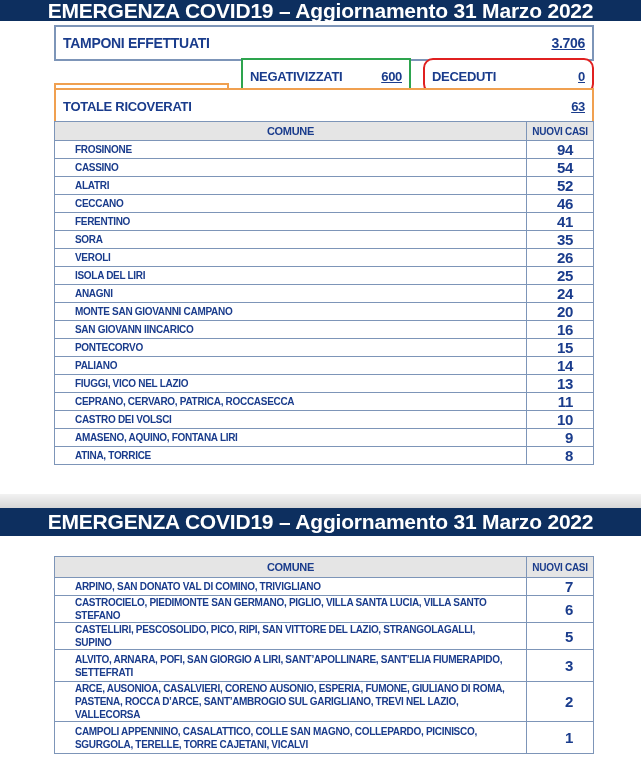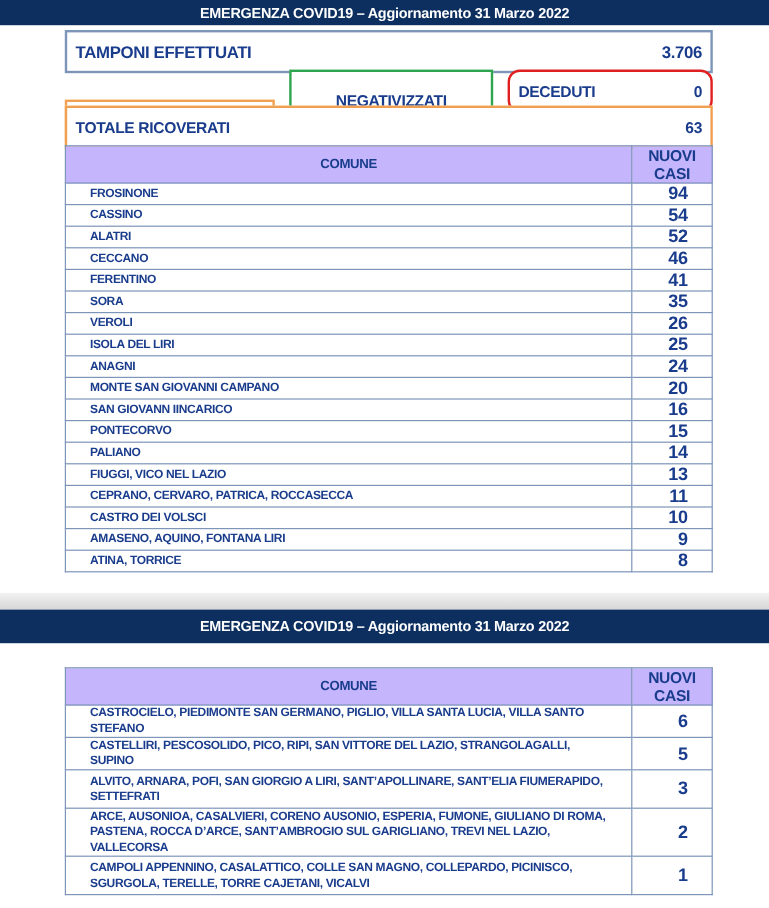--- a/index.html
+++ b/index.html
@@ -2,49 +2,49 @@
 <html><head>
 <meta charset="utf-8">
 <style>
   html, body { margin: 0; padding: 0; }
   body {
     width: 641px; height: 757px; background: #ffffff; position: relative; overflow: hidden;
     font-family: "Liberation Sans", sans-serif; color: #1f3b8a;
   }
   .banner {
     position: absolute; left: 0; width: 641px; background: #0d2f5f; color: #ffffff;
-    font-weight: bold; font-size: 12px; text-align: center; letter-spacing: -0.2px;
+    font-weight: bold; font-size: 21px; text-align: center; letter-spacing: -0.2px;
     display: flex; align-items: center; justify-content: center;
   }
   .banner.b1 { top: 0; height: 21px; }
   .banner.b2 { top: 508px; height: 28px; }
   .divider {
     position: absolute; left: 0; top: 494px; width: 641px; height: 14px;
     background: linear-gradient(#f2f2f2, #d6d6d6);
   }
   .box {
     position: absolute; box-sizing: border-box; border: 2px solid; background: #fff;
     display: flex; justify-content: space-between; align-items: center;
     padding: 16px 7px; font-weight: bold; font-size: 13px; color: #1a3c8c; letter-spacing: -0.3px;
   }
-  .box .val { text-align: center; }
+  .box .val { text-align: center; text-decoration: underline; }
   .tamponi { left: 54px; top: 25px; width: 540px; height: 28px; border-color: #7d95b8; font-size: 14px; }
   .positivi { left: 54px; top: 58px; width: 175px; height: 25px; border-color: #f0a050; margin-top: 25px; }
-  .negat { left: 241px; top: 58px; width: 170px; height: 25px; border-color: #2da44e; flex-direction: column; }
+  .negat { left: 241px; top: 58px; width: 170px; height: 25px; border-color: #2da44e; }
   .deceduti { left: 423px; top: 58px; width: 171px; height: 25px; border-color: #e02020; border-radius: 10px; }
   .ricoverati { left: 54px; top: 88px; width: 540px; height: 25px; border-color: #f0a050; }
 
   table.t {
     position: absolute; left: 54px; width: 540px; border-collapse: collapse;
     font-weight: bold; font-size: 10px; color: #1a3c8c; letter-spacing: -0.3px;
   }
   table.t th {
-    background: #c4b5fd; border: 1px solid #7d95b8; font-size: 11px; height: 18px; padding: 0 4px;
-  }
-  table.t th.c2 { font-size: 13px; width: 58px; }
+    background: #e5e5e5; border: 1px solid #7d95b8; font-size: 11px; height: 18px; padding: 0 4px;
+  }
+  table.t th.c2 { font-size: 10px; width: 58px; }
   table.t td { border: 1px solid #7d95b8; padding: 0 20px; height: 17px; }
   table.t td.n { text-align: right; font-size: 15px; }
   table.t1 { top: 121px; }
   table.t2 { top: 556px; }
   table.t2 th { height: 20px; }
   table.t2 td { height: 17px; line-height: 13px; }
   table.t2 td.tall { height: 31px; }
 </style>
 </head>
 <body>
@@ -165,20 +165,24 @@
 
 <table class="t t2">
   <thead>
     <tr>
       <th>COMUNE</th>
       <th class="c2">NUOVI CASI</th>
     </tr>
   </thead>
   <tbody>
     <tr>
+        <td>ARPINO, SAN DONATO VAL DI COMINO, TRIVIGLIANO</td>
+        <td class="n">7</td>
+      </tr>
+    <tr>
         <td>CASTROCIELO, PIEDIMONTE SAN GERMANO, PIGLIO, VILLA SANTA LUCIA, VILLA SANTO STEFANO</td>
         <td class="n">6</td>
       </tr>
     <tr>
         <td>CASTELLIRI, PESCOSOLIDO, PICO, RIPI, SAN VITTORE DEL LAZIO, STRANGOLAGALLI, SUPINO</td>
         <td class="n">5</td>
       </tr>
     <tr>
         <td class="tall">ALVITO, ARNARA, POFI, SAN GIORGIO A LIRI, SANT’APOLLINARE, SANT’ELIA FIUMERAPIDO, SETTEFRATI</td>
         <td class="n">3</td>

